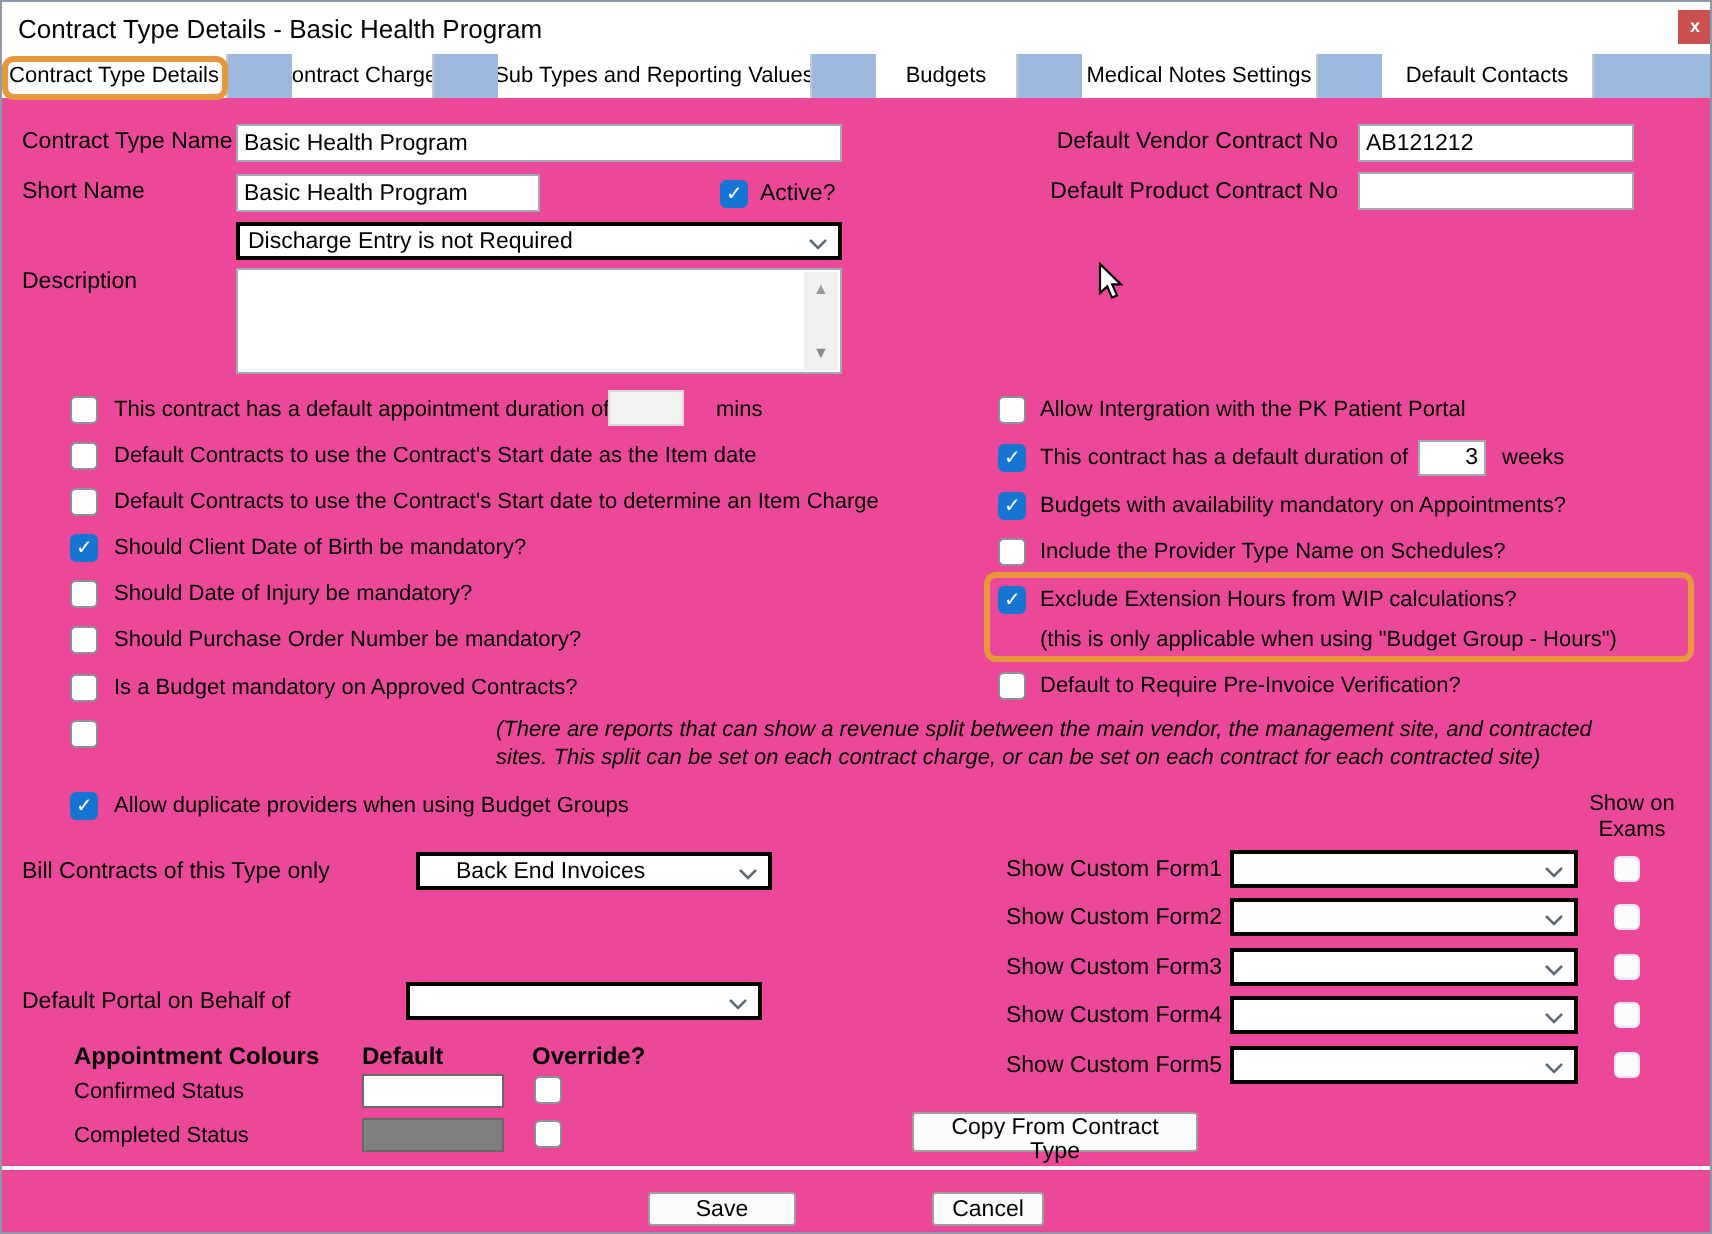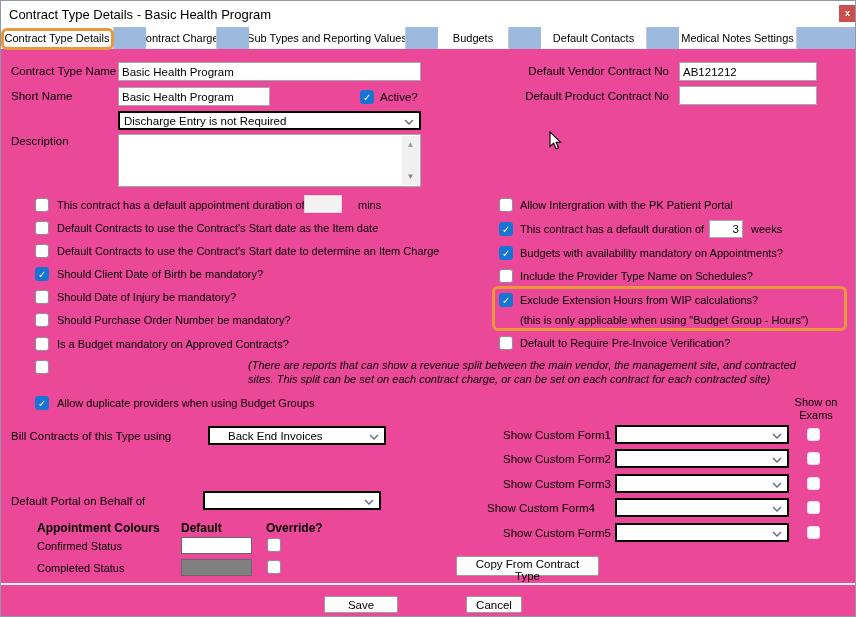--- a/index.html
+++ b/index.html
@@ -46,22 +46,22 @@
   <div class="titlebar">
     <div class="title">Contract Type Details - Basic Health Program</div>
     <div class="closebtn">x</div>
   </div>
 
   <div class="tabstrip">
     <div class="tab" style="width:113px">Contract Type Details</div>
     <div class="tab" style="width:71px">Contract Charges</div>
     <div class="tab" style="width:157px">Sub Types and Reporting Values</div>
     <div class="tab" style="width:71px">Budgets</div>
+    <div class="tab" style="width:118px">Medical Notes Settings</div>
     <div class="tab" style="width:106px">Default Contacts</div>
-    <div class="tab" style="width:118px">Medical Notes Settings</div>
   </div>
   <div class="hl" style="left:0;top:27px;width:113px;height:22px;"></div>
 
   <div class="lbl" style="left:10px;top:64px;">Contract Type Name</div>
   <input class="inp" style="left: 117px; top: 61px; width: 303px;" value="Basic Health Program">
 
   <div class="lbl" style="left:10px;top:89px;">Short Name</div>
   <input class="inp" style="left: 117px; top: 86px; width: 152px;" value="Basic Health Program">
   <div class="cb on" style="left:359px;top:89px;"></div>
   <div class="lbl" style="left:379px;top:90px;">Active?</div>
@@ -136,21 +136,21 @@
   <div class="lbl s11" style="left:519px;top:269px;">Include the Provider Type Name on Schedules?</div>
 
   <div class="cb on" style="left:498px;top:292px;"></div>
   <div class="lbl s11" style="left:519px;top:293px;">Exclude Extension Hours from WIP calculations?</div>
   <div class="lbl s11" style="left:519px;top:313px;">(this is only applicable when using "Budget Group - Hours")</div>
   <div class="hl" style="left:491px;top:285px;width:355px;height:45px;"></div>
 
   <div class="cb" style="left:498px;top:335px;"></div>
   <div class="lbl s11" style="left:519px;top:336px;">Default to Require Pre-Invoice Verification?</div>
 
-  <div class="lbl" style="left:10px;top:429px;">Bill Contracts of this Type using</div>
+  <div class="lbl" style="left:10px;top:429px;">Bill Contracts of this Type only</div>
   <div class="dd" style="left:207px;top:425px;width:178px;padding-left:18px;">
     <span>Back End Invoices</span>
     <svg width="10" height="6" viewBox="0 0 10 6">
         <path d="M1 1 L5 5 L9 1" stroke="#5f6a78" fill="none" stroke-width="1.3"></path>
       </svg>
   </div>
 
   <div class="lbl" style="left:10px;top:494px;">Default Portal on Behalf of</div>
   <div class="dd" style="left:202px;top:490px;width:178px;">
     <span></span>
@@ -182,21 +182,21 @@
 
   <div class="lbl r" style="left:500px;top:477px;width:110px;">Show Custom Form3</div>
   <div class="dd" style="left:614px;top:473px;width:174px;">
     <span></span>
     <svg width="10" height="6" viewBox="0 0 10 6">
         <path d="M1 1 L5 5 L9 1" stroke="#5f6a78" fill="none" stroke-width="1.3"></path>
       </svg>
   </div>
   <div class="cb pale" style="left:806px;top:476px;"></div>
 
-  <div class="lbl r" style="left:484px;top:501px;width:110px;">Show Custom Form4</div>
+  <div class="lbl r" style="left:500px;top:501px;width:110px;">Show Custom Form4</div>
   <div class="dd" style="left:614px;top:497px;width:174px;">
     <span></span>
     <svg width="10" height="6" viewBox="0 0 10 6">
         <path d="M1 1 L5 5 L9 1" stroke="#5f6a78" fill="none" stroke-width="1.3"></path>
       </svg>
   </div>
   <div class="cb pale" style="left:806px;top:500px;"></div>
 
   <div class="lbl r" style="left:500px;top:526px;width:110px;">Show Custom Form5</div>
   <div class="dd" style="left:614px;top:522px;width:174px;">

